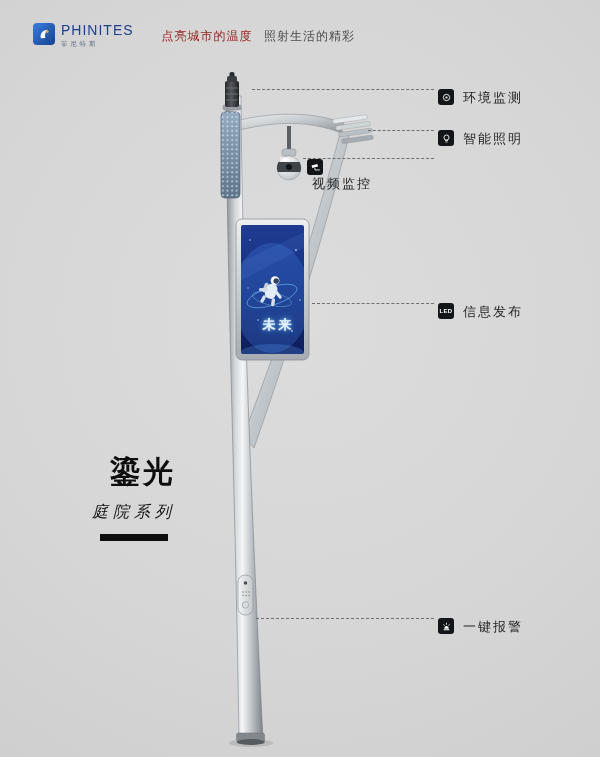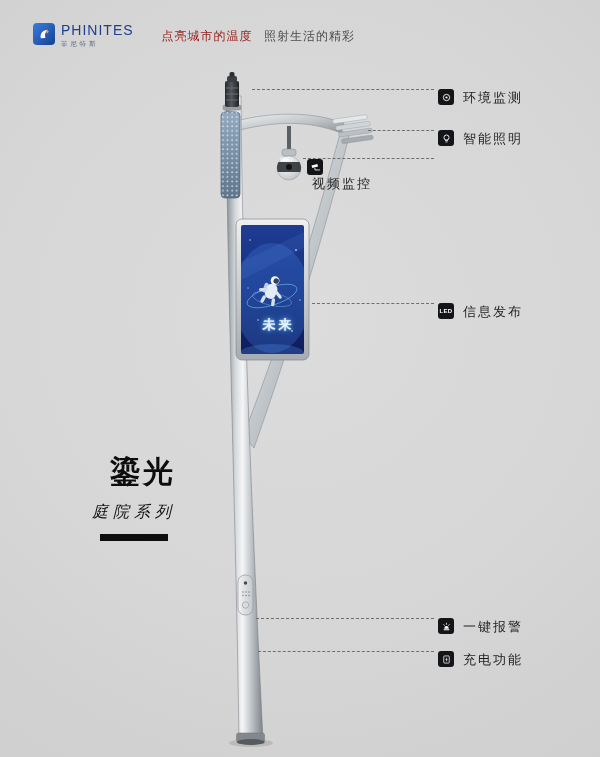--- a/index.html
+++ b/index.html
@@ -257,24 +257,14 @@
     <span class="cicon">
       <svg width="11" height="11" viewBox="0 0 16 16">
           <path d="M4.8 10.4 a3.2 3.2 0 0 1 6.4 0 v0.9 H4.8 Z" fill="#fff"></path>
           <rect x="3.6" y="11.9" width="8.8" height="1.4" rx="0.7" fill="#fff"></rect>
           <path d="M8 3.1v1.8 M3.8 5.2l1.3 1.1 M12.2 5.2l-1.3 1.1" stroke="#fff" stroke-width="1.1" stroke-linecap="round"></path>
         </svg>
     </span>
     <span class="clabel">一键报警</span>
   </div>
 
-  <div class="callout" style="top:651px; left:258px;">
-    <span class="leader" style="width:176px"></span>
-    <span class="cicon">
-      <svg width="11" height="11" viewBox="0 0 16 16">
-          <rect x="4" y="2.8" width="8" height="10.4" rx="1.2" fill="none" stroke="#fff" stroke-width="1.1"></rect>
-          <path d="M8.8 4.4 L6.3 8.4 H8 L7.3 11.6 L9.9 7.5 H8.2 Z" fill="#fff"></path>
-        </svg>
-    </span>
-    <span class="clabel">充电功能</span>
-  </div>
 
 </div>
 
 </body></html>

